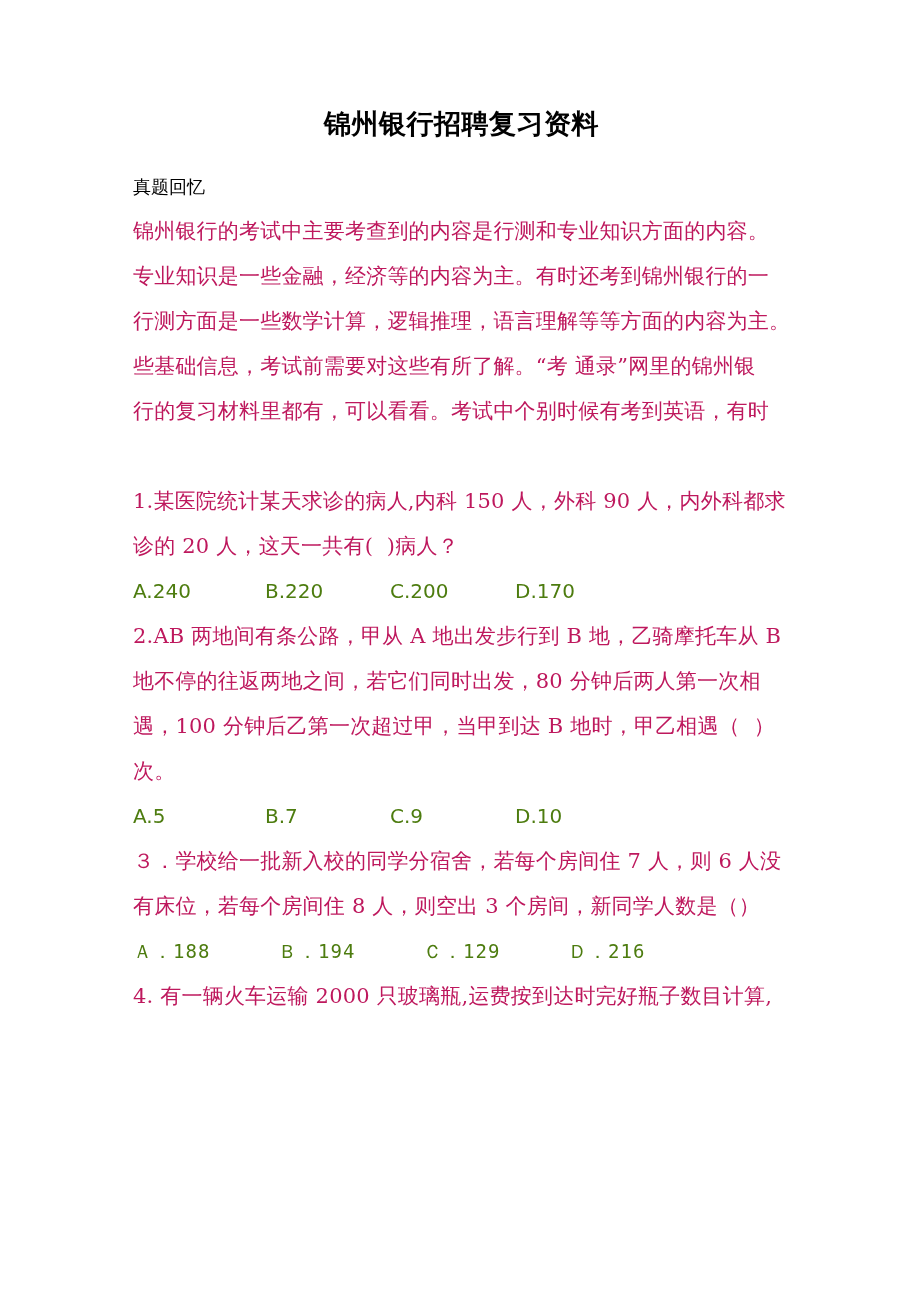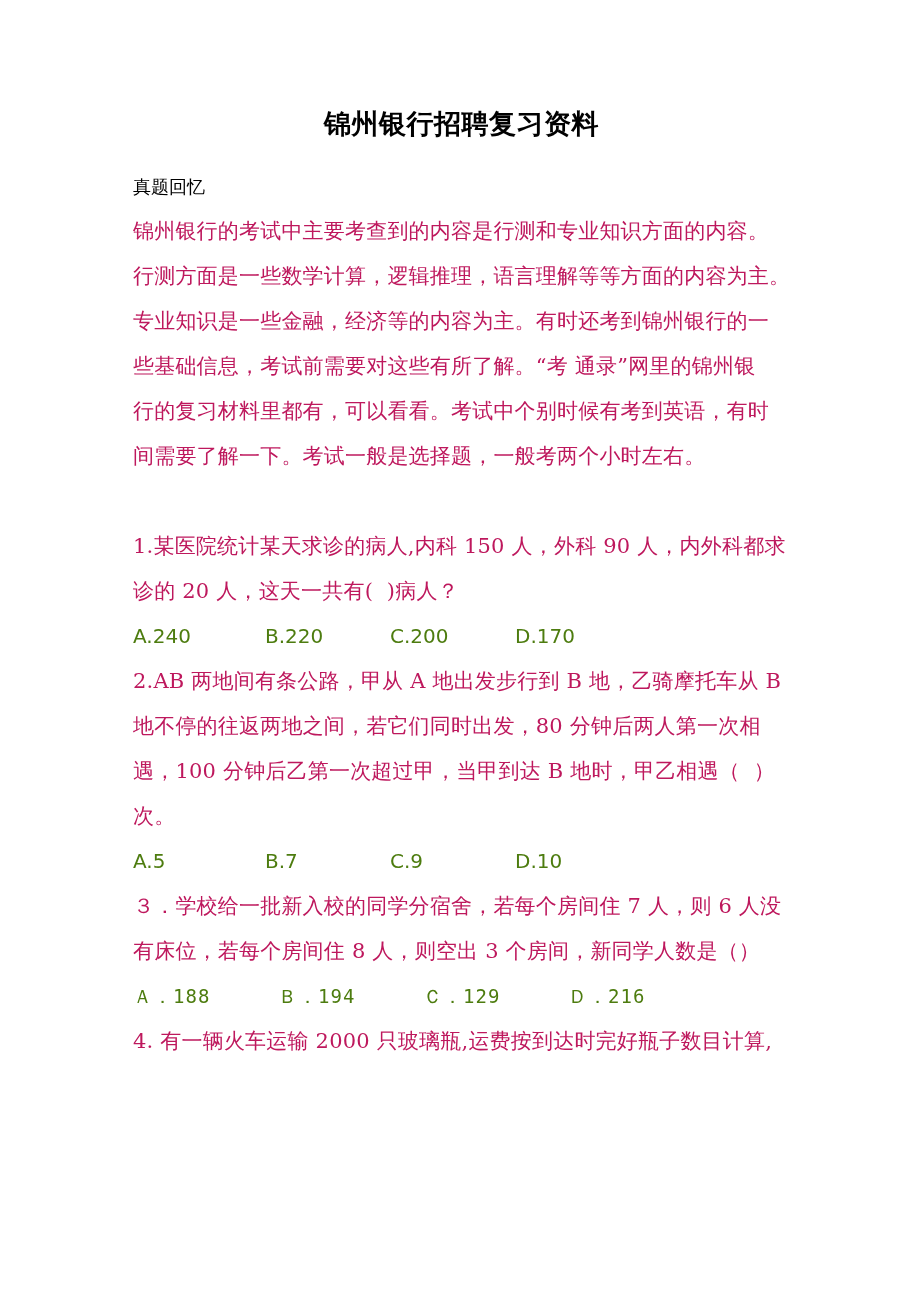--- a/index.html
+++ b/index.html
@@ -98,25 +98,24 @@
 <div class="page">
 
   <h1 class="doc-title">锦州银行招聘复习资料</h1>
 
   <div class="spacer-title"></div>
 
   <div class="block">
     <div class="sub-head">真题回忆</div>
 
     <div class="para-line">锦州银行的考试中主要考查到的内容是行测和专业知识方面的内容。</div>
+    <div class="para-line">专业知识是一些金融，经济等的内容为主。有时还考到锦州银行的一</div>
     <div class="para-line">行测方面是一些数学计算，逻辑推理，语言理解等等方面的内容为主。</div>
-    <div class="para-line">专业知识是一些金融，经济等的内容为主。有时还考到锦州银行的一</div>
     <div class="para-line">些基础信息，考试前需要对这些有所了解。“考 通录”网里的锦州银</div>
     <div class="para-line">行的复习材料里都有，可以看看。考试中个别时候有考到英语，有时</div>
-    <div class="para-line">间需要了解一下。考试一般是选择题，一般考两个小时左右。</div>
   </div>
 
   <div class="gap"></div>
 
   <div class="block">
 
     <div class="q-line">1.某医院统计某天求诊的病人,内科 150 人，外科 90 人，内外科都求</div>
     <div class="q-line">诊的 20 人，这天一共有(  )病人？</div>
     <div class="opt-row">
       <span class="opt a">A.240</span>

